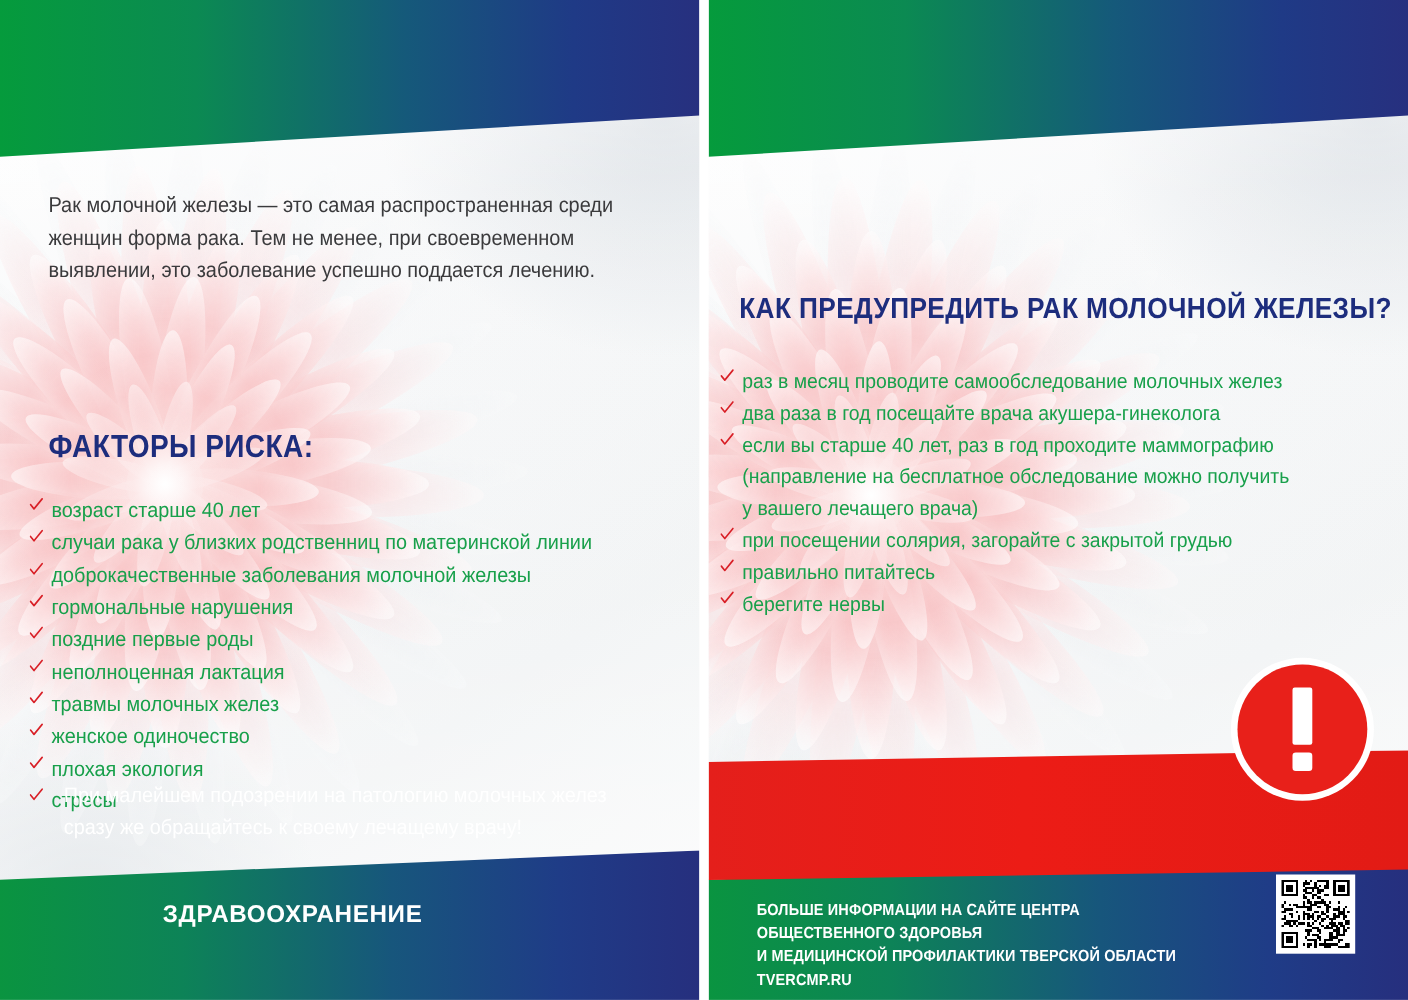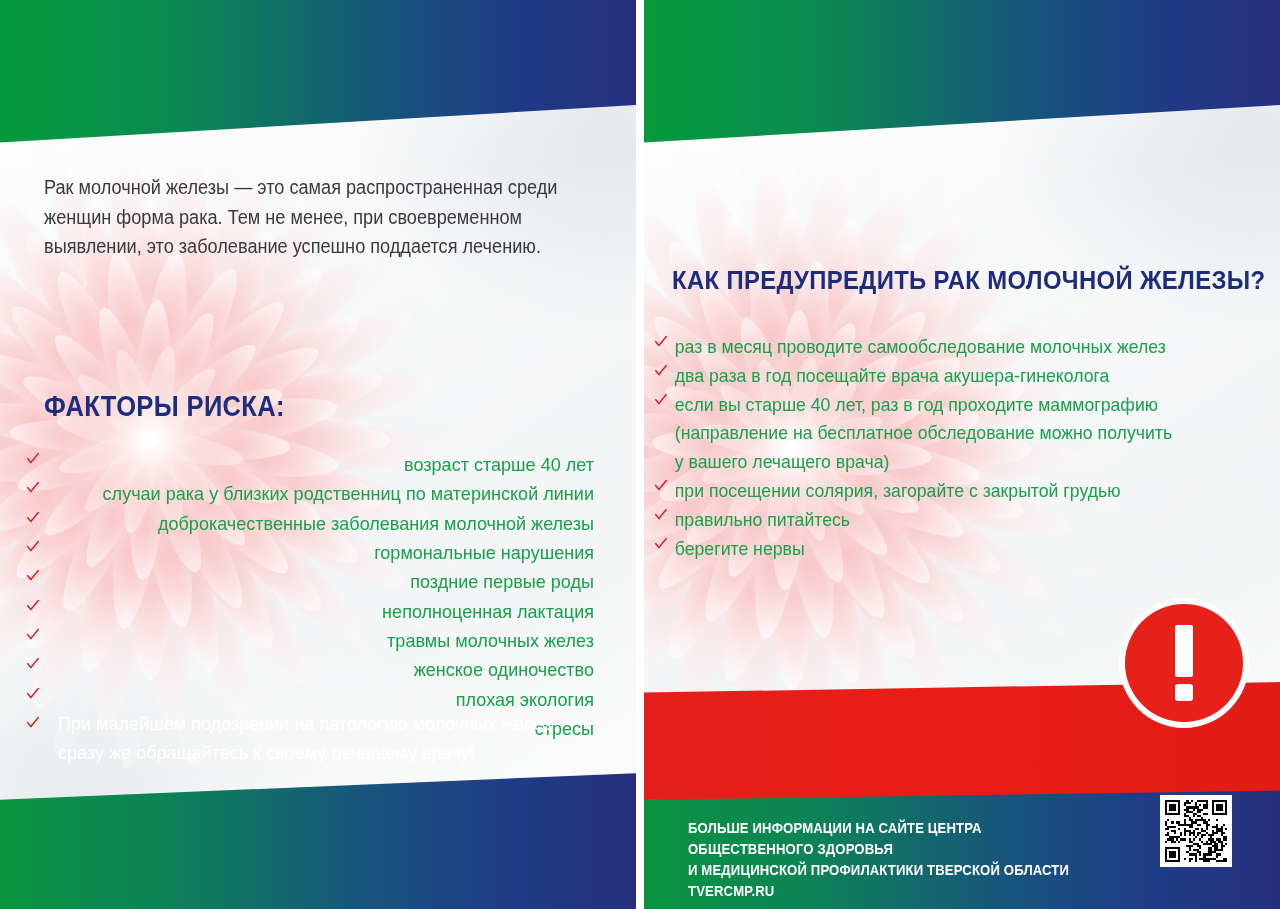--- a/index.html
+++ b/index.html
@@ -60,21 +60,21 @@
   .intro{position:absolute;left:44px;top:173px;width:575px;z-index:30;
       color:#3a3a3c;font-size:19.5px;line-height:1.52;font-weight:400;
       transform:scaleX(0.93);transform-origin:left top;}
 
   .sec-title{position:absolute;z-index:30;color:#1d2d7d;font-weight:700;
       letter-spacing:0.4px;transform-origin:left top;white-space:nowrap;}
   .sec-title.left{left:44px;top:390px;font-size:29px;transform:scaleX(0.88);}
   .sec-title.right{left:672px;top:265px;font-size:26.5px;transform:scaleX(0.90);}
 
   .checklist{position:absolute;z-index:30;margin:0;padding:0;list-style:none;}
-  .checklist.left{left:24px;top:450px;width:600px;text-align:right;}
+  .checklist.left{left:24px;top:450px;width:600px;}
   .checklist.right{left:652px;top:333px;width:600px;}
   .checklist li{position:relative;padding-left:24px;color:#18a04b;
       font-size:19px;line-height:1.545;font-weight:400;white-space:nowrap;
       transform:scaleX(0.95);transform-origin:left center;}
   .checklist.right li{font-size:18.6px;line-height:1.55;}
   .checklist li.cont{padding-left:24px;}
   .tick{position:absolute;left:3px;top:2px;width:13px;height:13px;color:#d81f26;
         font-size:16px;line-height:13px;font-weight:700;}
   .tick svg{display:block;}
 
@@ -308,20 +308,21 @@
           </span><span>плохая экология</span></li>
         <li><span class="tick">
             <svg viewBox="0 0 14 14" width="13" height="13">
               <path d="M1 7.2 L4.6 11.4 L13 1.6" fill="none" stroke="#d81f26" stroke-width="1.7" stroke-linecap="round" stroke-linejoin="round"></path>
             </svg>
           </span><span>стресы</span></li>
       </ul>
 
     <div class="footer"></div>
 
+    <div class="np-word">ЗДРАВООХРАНЕНИЕ</div>
   </div>
 
   <div class="gutter"></div>
 
   <div class="panel panel-right">
 
     <div class="flower-bg">
       <div class="petals" id="petals-right">
           <div class="petal ghost" style="width: 46px; height: 330px; left: 125px; top: 120px; transform: rotate(4deg); opacity: 0.5;"></div>
           <div class="petal ghost" style="width: 46px; height: 330px; left: 125px; top: 120px; transform: rotate(16deg); opacity: 0.5;"></div>

